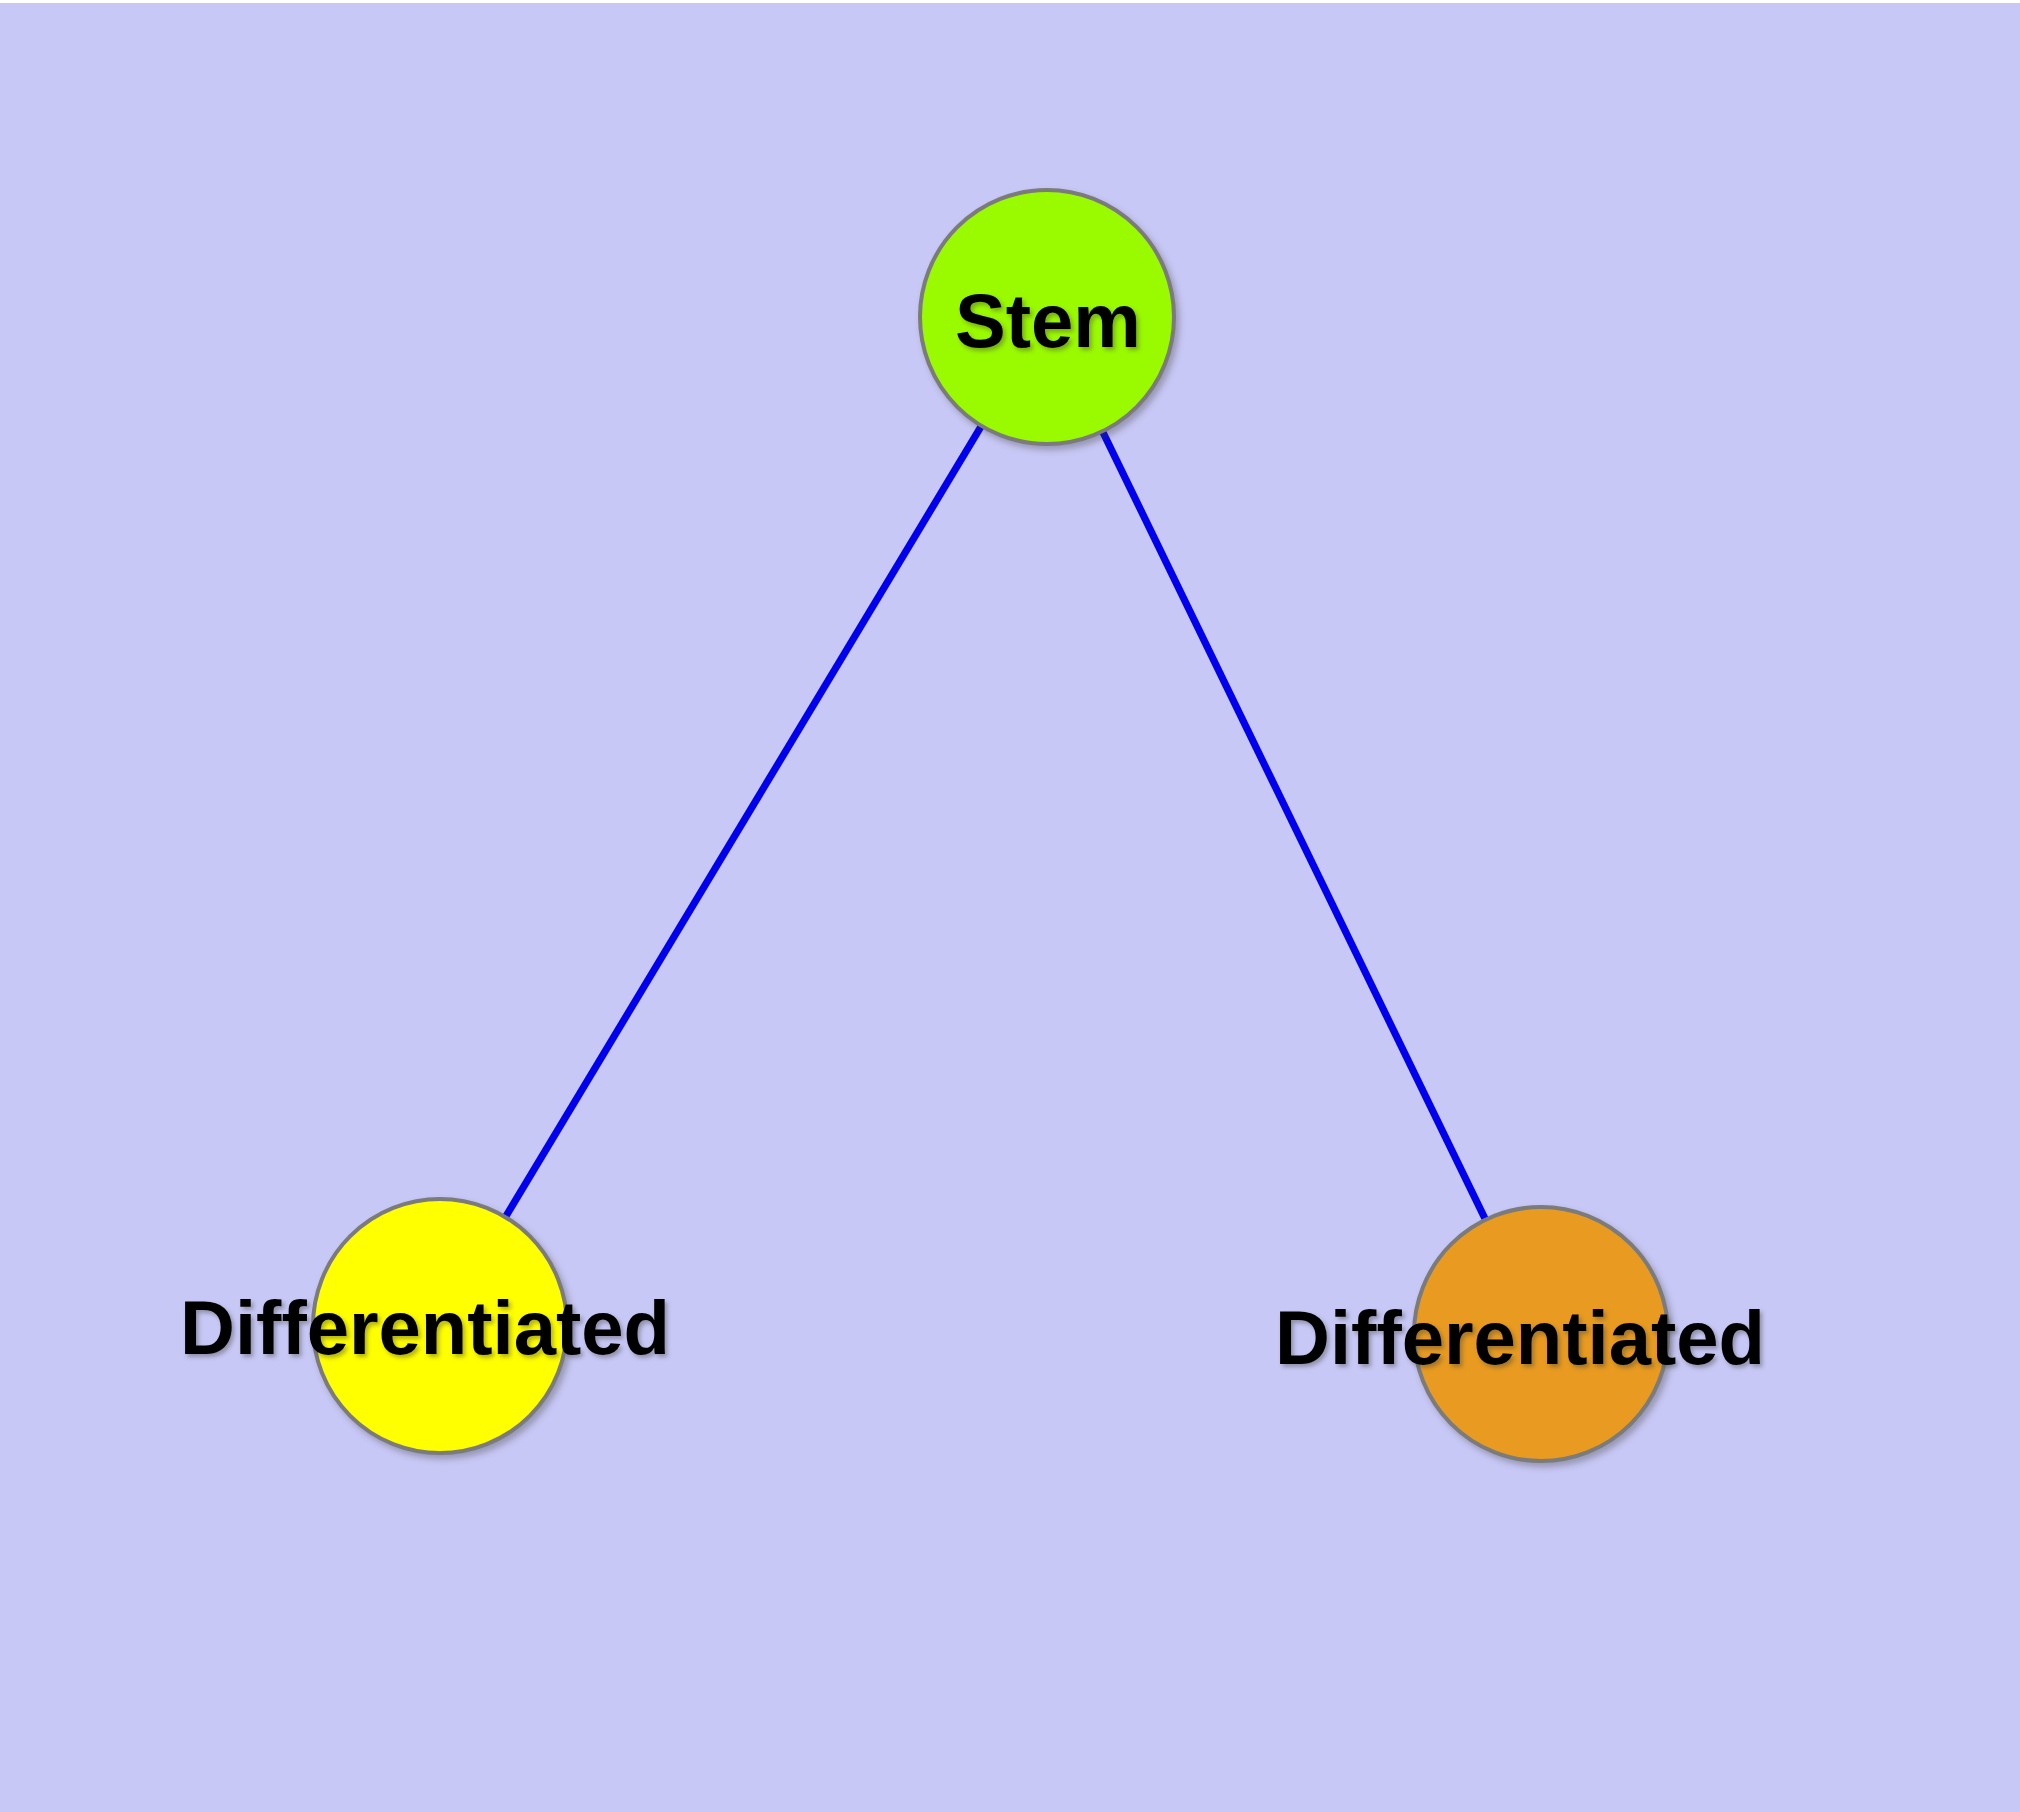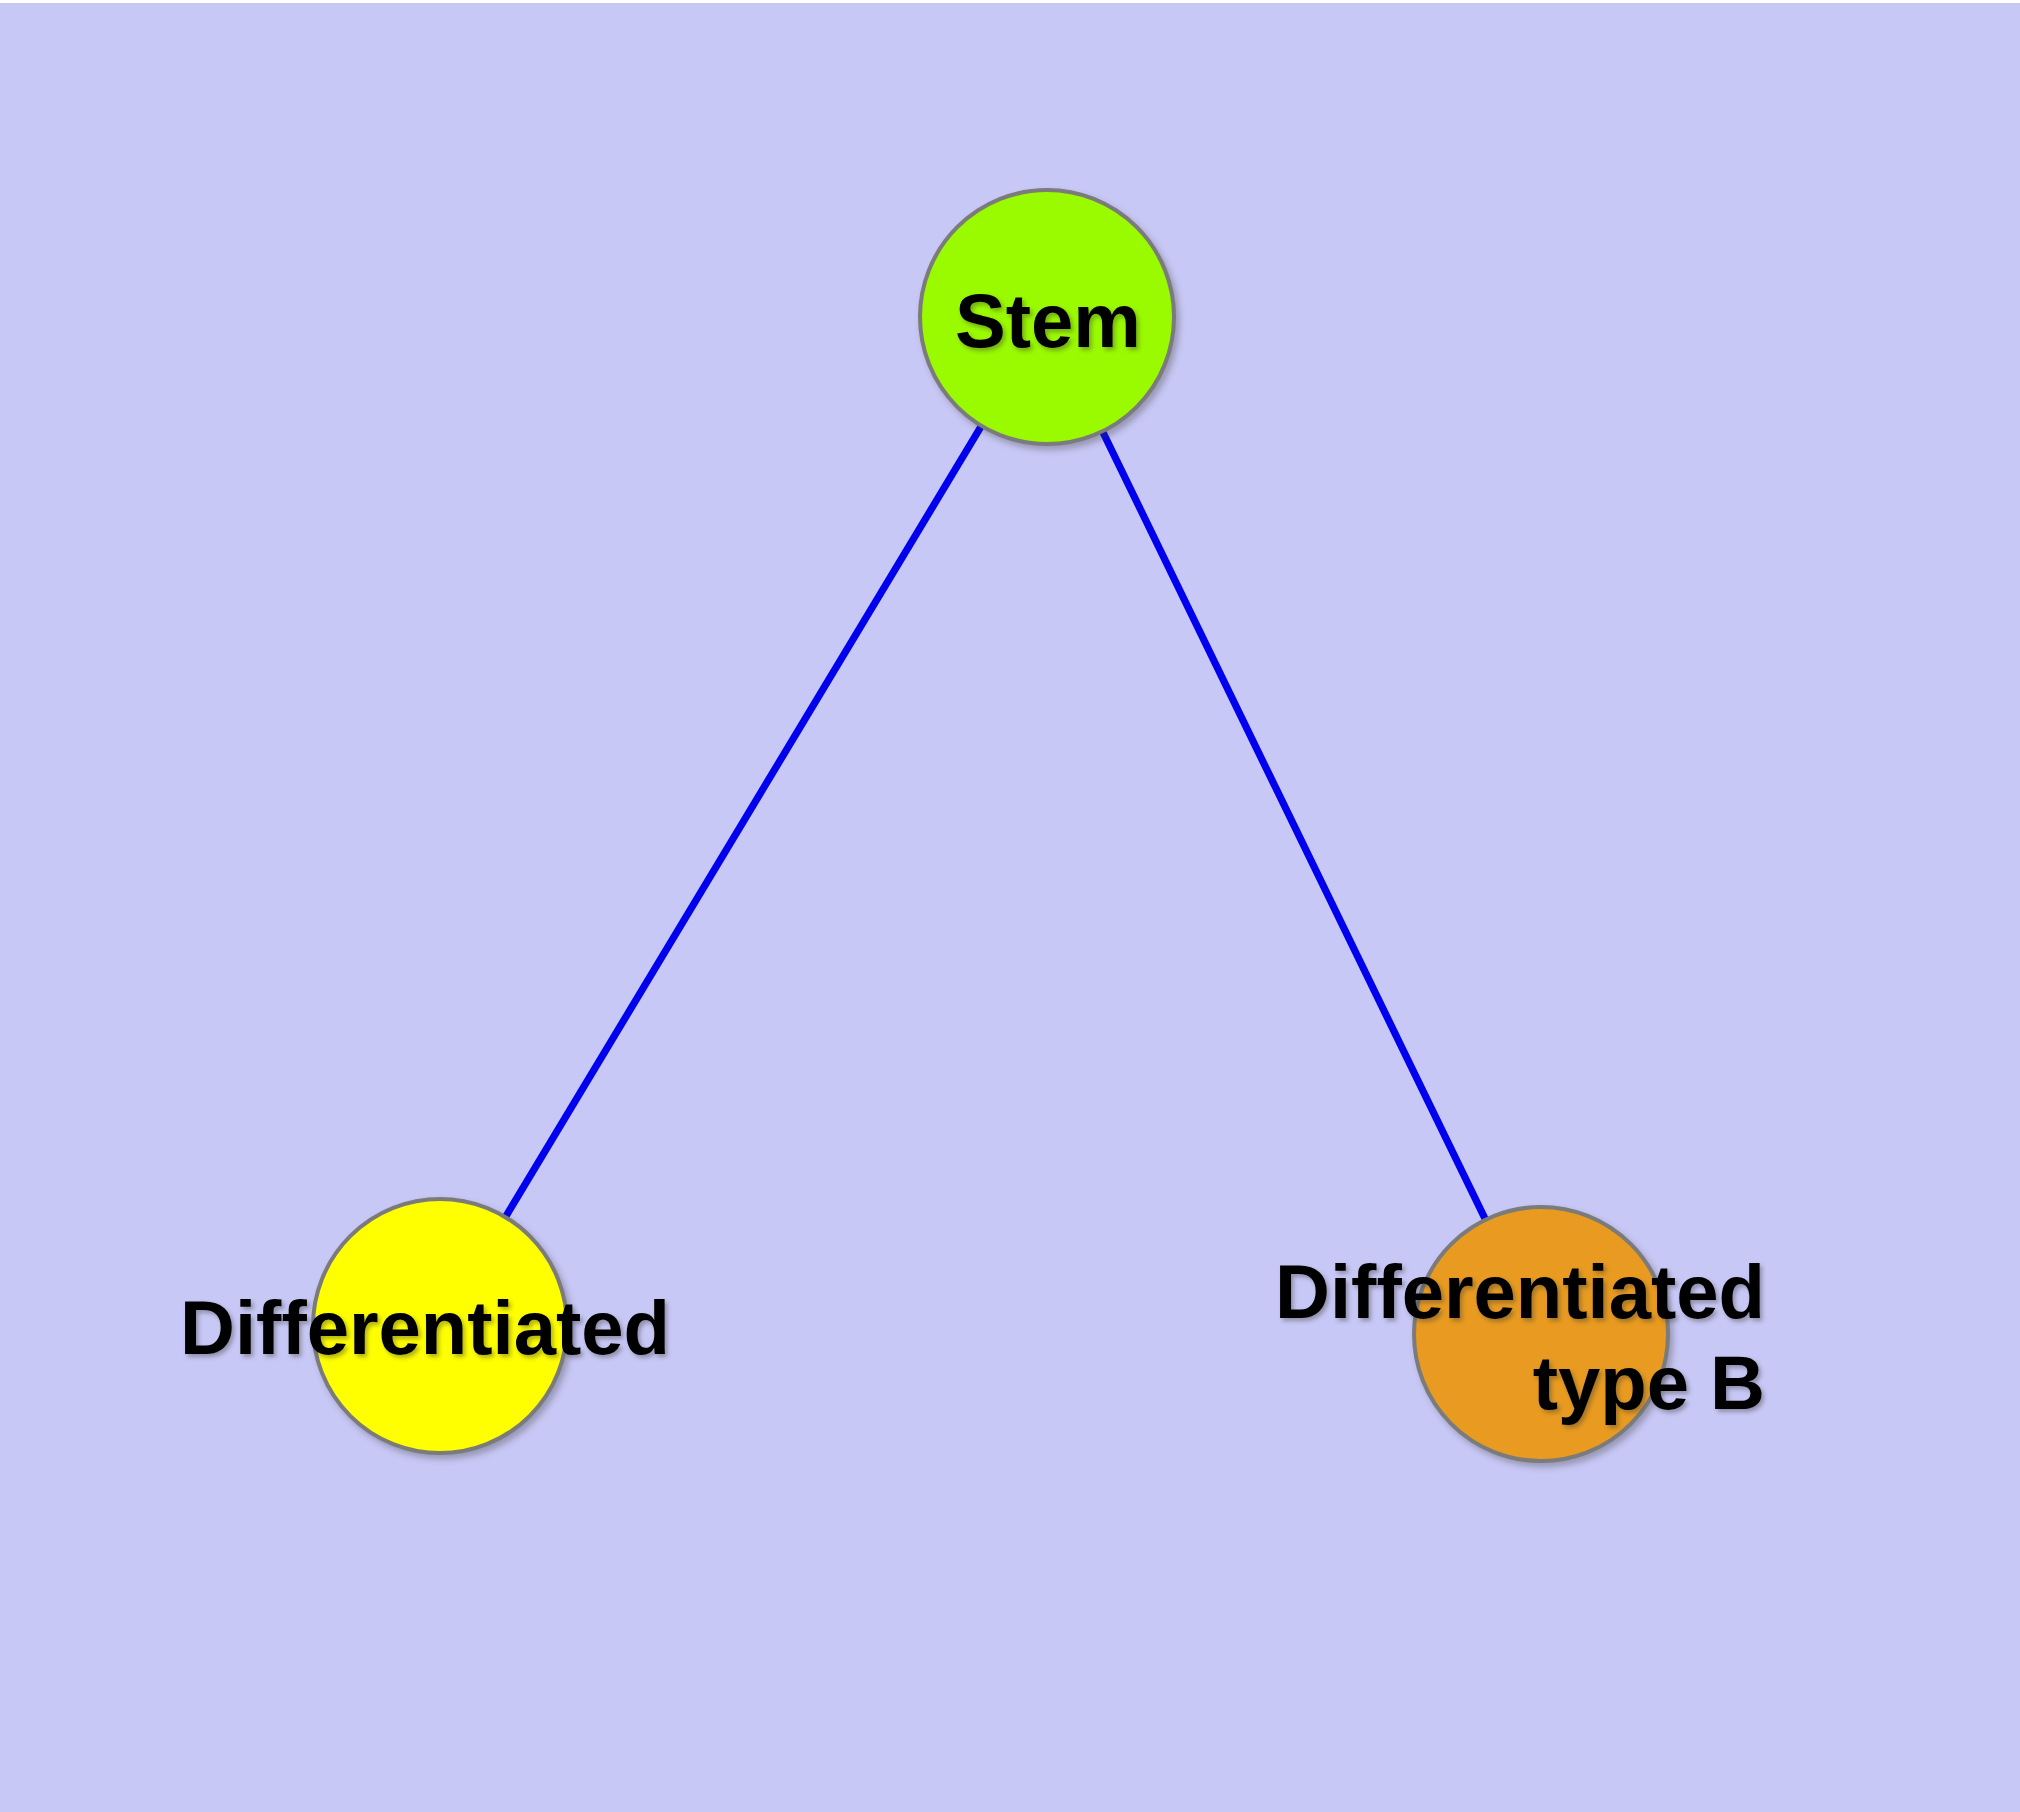--- a/index.html
+++ b/index.html
@@ -45,21 +45,21 @@
   .node-stem   { left: 918px; top: 188px;  background: #9AFA00; }
   .node-a      { left: 311px;  top: 1197px; background: #FFFF00; }
   .node-b      { left: 1412px; top: 1205px; background: #E89B20; }
   .label {
     position: absolute;
     transform: translate(-50%, -50%);
     color: #000000;
     font-weight: bold;
     font-size: 76px;
     line-height: 91px;
-    text-align: right;
+    text-align: left;
     white-space: nowrap;
     text-shadow: 2.5px 3.4px 4.2px rgba(60,60,60,0.40);
   }
   .label-stem { left: 1048px; top: 320px; }
   .label-a    { left: 425px;  top: 1327px; }
   .label-b    { left: 1520px; top: 1337px; }
 </style>
 </head>
 <body>
 
@@ -78,16 +78,15 @@
   <div class="label label-stem">
     <div>Stem</div>
   </div>
 
   <div class="label label-a">
     <div>Differentiated</div>
   </div>
 
   <div class="label label-b">
     <div>Differentiated</div>
-    <div>type B</div>
   </div>
 </div>
 
 
 </body></html>

